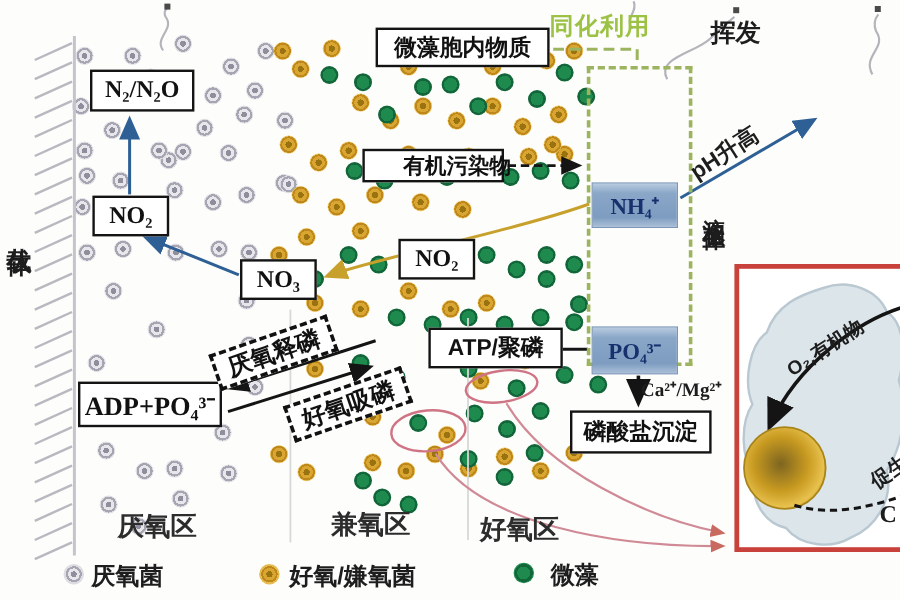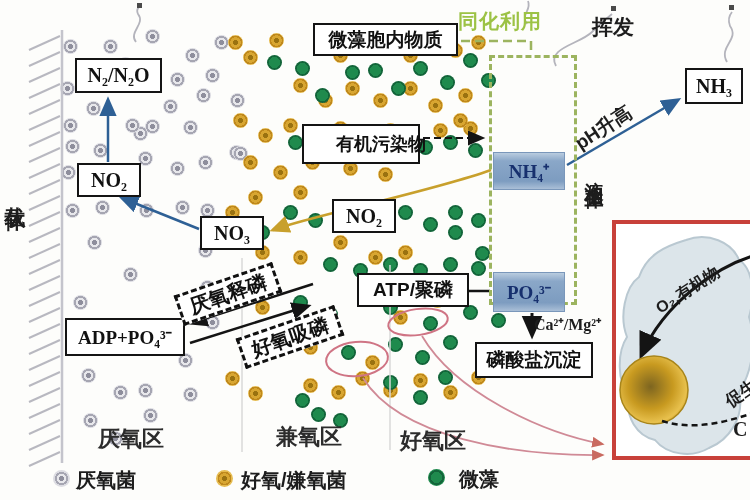--- a/index.html
+++ b/index.html
@@ -278,24 +278,23 @@
     <path d="M422,336 C455,392 540,432 602,444" stroke="#d08a96" stroke-width="1.8" fill="none" marker-end="url(#mP)"></path>
     <path d="M363,378 C400,438 515,456 602,455" stroke="#d08a96" stroke-width="1.8" fill="none" marker-end="url(#mP)"></path>
   </svg>
 
   <div class="green-rect" style="left:489px;top:55px;width:88px;height:250px;"></div>
 
   <div class="box formula" style="left:75px;top:58px;width:87px;height:35px;text-align:right;">N₂/N₂O</div>
   <div class="box formula" style="left:77px;top:163px;width:64px;height:34px;">NO₂</div>
   <div class="box formula" style="left:200px;top:216px;width:64px;height:34px;">NO₃</div>
   <div class="box formula" style="left:332px;top:199px;width:64px;height:34px;">NO₂</div>
-  <div class="box formula" style="left:685px;top:68px;width:58px;height:36px;">NH₃</div>
   <div class="box cn" style="left:313px;top:23px;width:145px;height:33px;font-size:19px;">微藻胞内物质</div>
-  <div class="box cn" style="left:302px;top:124px;width:118px;height:40px;font-size:18px;padding-left:40px;">有机污染物</div>
-  <div class="box formula" style="left:65px;top:318px;width:120px;height:38px;font-size:19px;">ADP+PO₄³⁻</div>
+  <div class="box cn" style="left:302px;top:124px;width:118px;height:28px;font-size:18px;padding-left:40px;">有机污染物</div>
+  <div class="box formula" style="left:65px;top:318px;width:120px;height:38px;font-size:22px;">ADP+PO₄³⁻</div>
   <div class="box cn" style="left:313px;top:273px;width:112px;height:34px;font-size:19px;margin-left:44px;">ATP/聚磷</div>
   <div class="box cn" style="left:475px;top:342px;width:118px;height:36px;font-size:19px;">磷酸盐沉淀</div>
 
   <div class="bluebox" style="left:493px;top:272px;width:72px;height:40px;">PO₄³⁻</div>
   <div class="bluebox" style="left:493px;top:152px;width:72px;height:38px;">NH₄⁺</div>
 
   <div class="dashedbox" style="left:176px;top:278px;width:104px;height:32px;transform:rotate(-19deg);">厌氧释磷</div>
   <div class="dashedbox" style="left:238px;top:321px;width:104px;height:32px;transform:rotate(-19deg);">好氧吸磷</div>
 
   <div class="lbl" style="left:458px;top:8px;font-size:20px;color:#9cc245;letter-spacing:1px;">同化利用</div>

